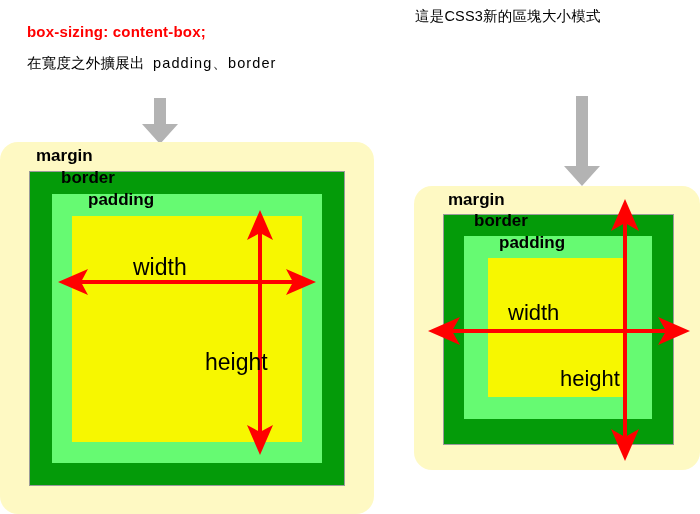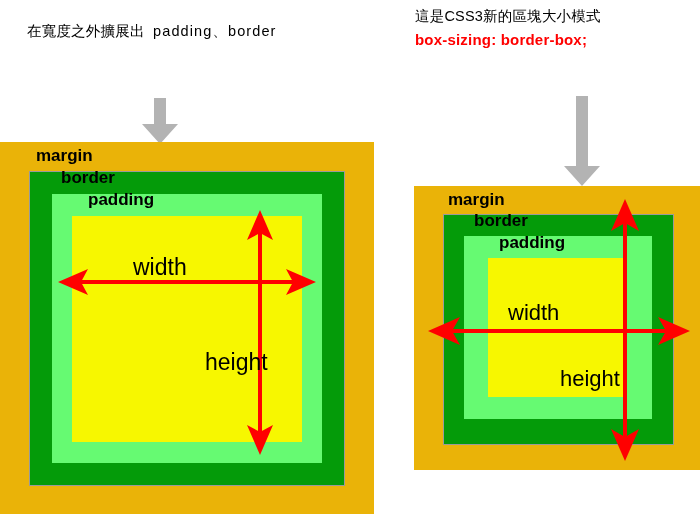--- a/index.html
+++ b/index.html
@@ -29,36 +29,38 @@
   }
   .caption .line2 {
     font-weight: bold;
     color: #ff0000;
     font-size: 15px;
     letter-spacing: 0.2px;
   }
   .caption .line3 {
     font-weight: 400;
     letter-spacing: 0.2px;
+    margin-top: 8px;
   }
   .caption .line3 .mono {
     letter-spacing: 1.1px;
   }
   #caption-left  { left: 27px;  top: 20px; }
   #caption-right { left: 415px; top: 5px; }
 
   
   .down-arrow { position: absolute; }
   #down-arrow-left  { left: 140px; top: 98px;  }
   #down-arrow-right { left: 562px; top: 96px;  }
 
   
   .margin-box {
     position: absolute;
-    background: #eab308;
+    background: #fef9c3;
+    border-radius: 18px;
   }
   .border-box {
     position: absolute;
     background: #049b09;
     outline: 1px solid #9a9a9a;
   }
   .padding-box {
     position: absolute;
     background: #66fa72;
   }
@@ -106,32 +108,32 @@
   #lbl-margin-right  { left: 34px; top: 4px;  }
   #lbl-border-right  { left: 60px; top: 25px; }
   #lbl-padding-right { left: 85px; top: 47px; }
   #lbl-width-right   { left: 94px; top: 114px; font-size: 22px; }
   #lbl-height-right  { left: 146px; top: 180px; font-size: 22px; }
 </style>
 </head>
 <body>
 
 <div class="caption" id="caption-left">
+  <div class="line2">box-sizing: content-box;</div>
   <div class="line3"><span>在寬度之外擴展出</span>&nbsp; <span class="mono">padding、border</span></div>
 </div>
 
 <div class="down-arrow" id="down-arrow-left">
   <svg width="40" height="48" viewBox="0 0 40 48" aria-hidden="true">
     <polygon points="14,0 26,0 26,26 38,26 20,46 2,26 14,26" fill="#b3b3b3"></polygon>
   </svg>
 </div>
 
 <div class="caption" id="caption-right">
   <div class="line1">這是CSS3新的區塊大小模式</div>
-  <div class="line2">box-sizing: border-box;</div>
 </div>
 
 <div class="down-arrow" id="down-arrow-right">
   <svg width="40" height="92" viewBox="0 0 40 92" aria-hidden="true">
     <polygon points="14,0 26,0 26,70 38,70 20,90 2,70 14,70" fill="#b3b3b3"></polygon>
   </svg>
 </div>
 
 <div class="margin-box" id="diagram-left">
 

